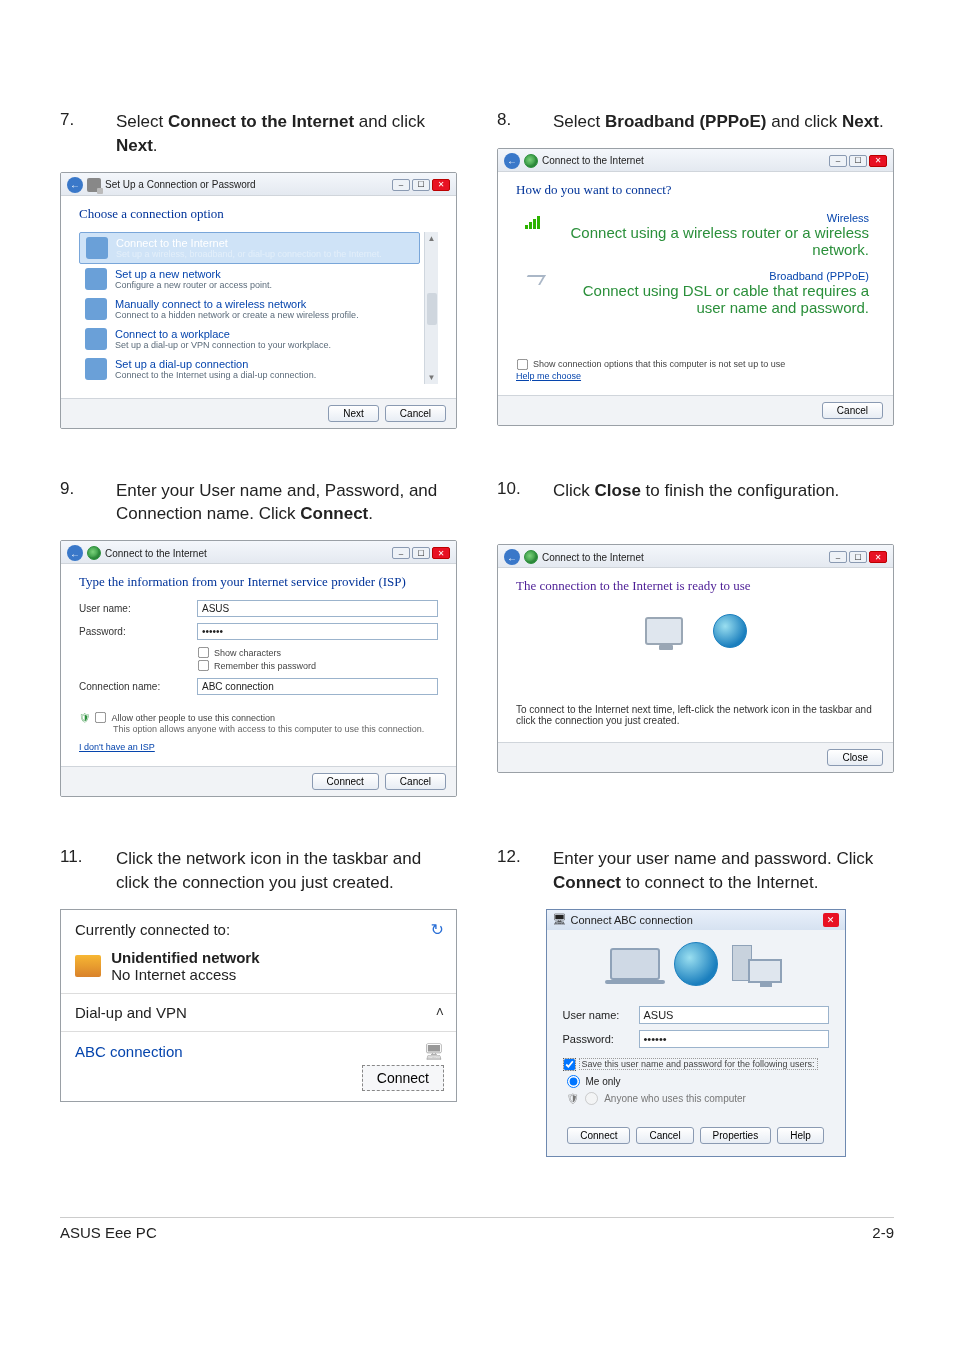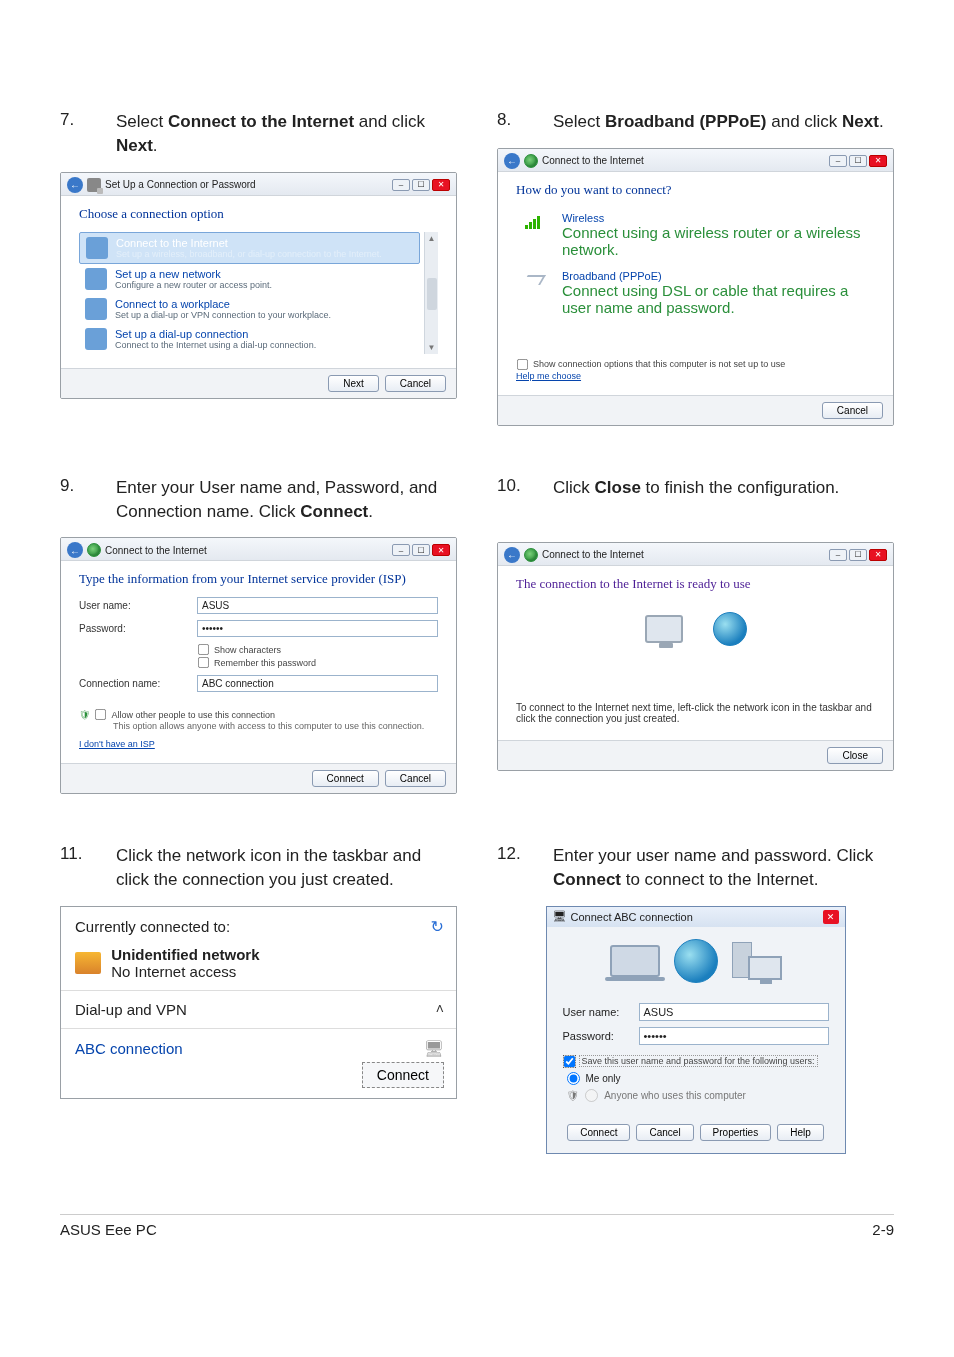--- a/index.html
+++ b/index.html
@@ -133,21 +133,21 @@
   .form-row { display: grid; grid-template-columns: 110px 1fr; gap: 8px; align-items: center; margin-bottom: 6px; }
   .form-row label { font-size: 10px; color: #333; }
   .form-row .inp {
     border: 1px solid #9bb3cc; background: #fff; padding: 2px 4px; font-size: 10px; min-height: 16px;
   }
   .chk { font-size: 9px; color: #444; display: flex; align-items: center; gap: 4px; }
   .chk input { transform: scale(0.85); }
 
   
   .conn-opt {
-    display: flex; gap: 16px; align-items: flex-start; padding: 4px 6px; margin-bottom: 4px;
+    display: flex; gap: 10px; align-items: flex-start; padding: 4px 6px; margin-bottom: 4px; text-align: right;
   }
   .conn-opt .icon-slot {
     width: 24px; height: 20px; flex: 0 0 24px;
     display: flex; align-items: center; justify-content: center;
   }
   .conn-opt .t1 { color: #0645ad; font-size: 11px; }
   .conn-opt .t2 { color: #2a8f3a; font-size: 15px; }
   .conn-opt.blue .t2 { color: #2a8f3a; }
   .bars { position: relative; width: 18px; height: 14px; }
   .bars span { position: absolute; bottom: 0; width: 3px; background: #2db300; }
@@ -305,20 +305,27 @@
               <div class="opt">
                 <div class="oicon"></div>
                 <div class="txt">
                   <div class="t1">Set up a new network</div>
                   <div class="t2">Configure a new router or access point.</div>
                 </div>
               </div>
               <div class="opt">
                 <div class="oicon"></div>
                 <div class="txt">
+                  <div class="t1">Manually connect to a wireless network</div>
+                  <div class="t2">Connect to a hidden network or create a new wireless profile.</div>
+                </div>
+              </div>
+              <div class="opt">
+                <div class="oicon"></div>
+                <div class="txt">
                   <div class="t1">Connect to a workplace</div>
                   <div class="t2">Set up a dial-up or VPN connection to your workplace.</div>
                 </div>
               </div>
               <div class="opt">
                 <div class="oicon"></div>
                 <div class="txt">
                   <div class="t1">Set up a dial-up connection</div>
                   <div class="t2">Connect to the Internet using a dial-up connection.</div>
                 </div>

